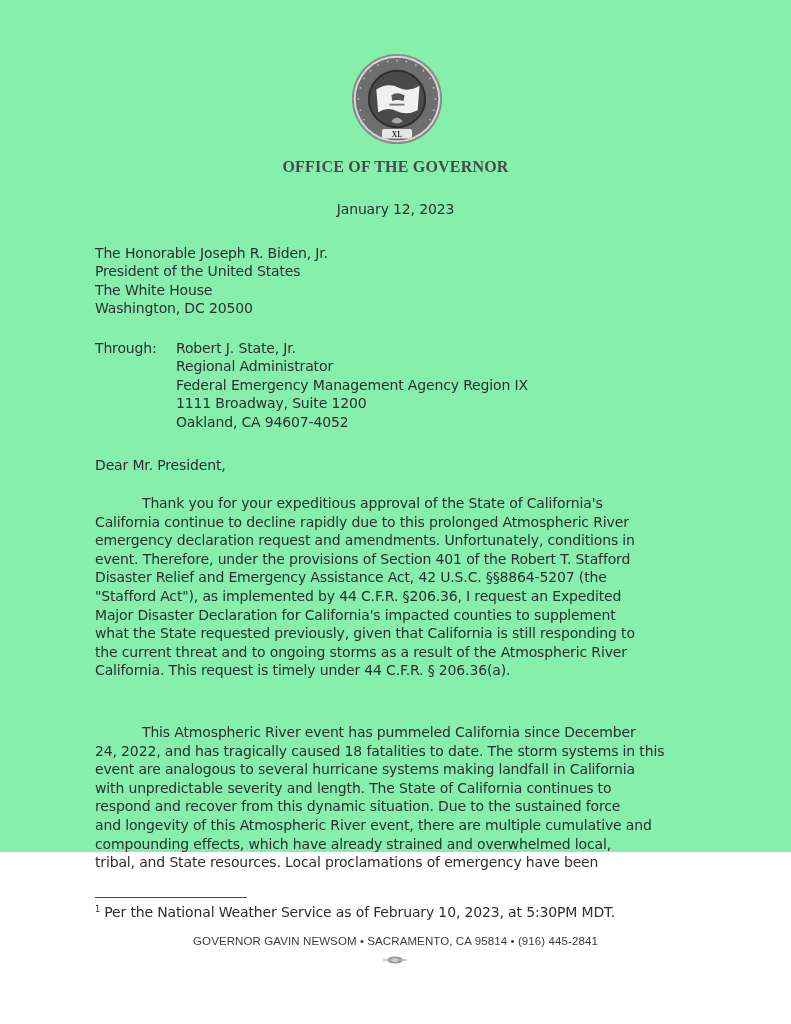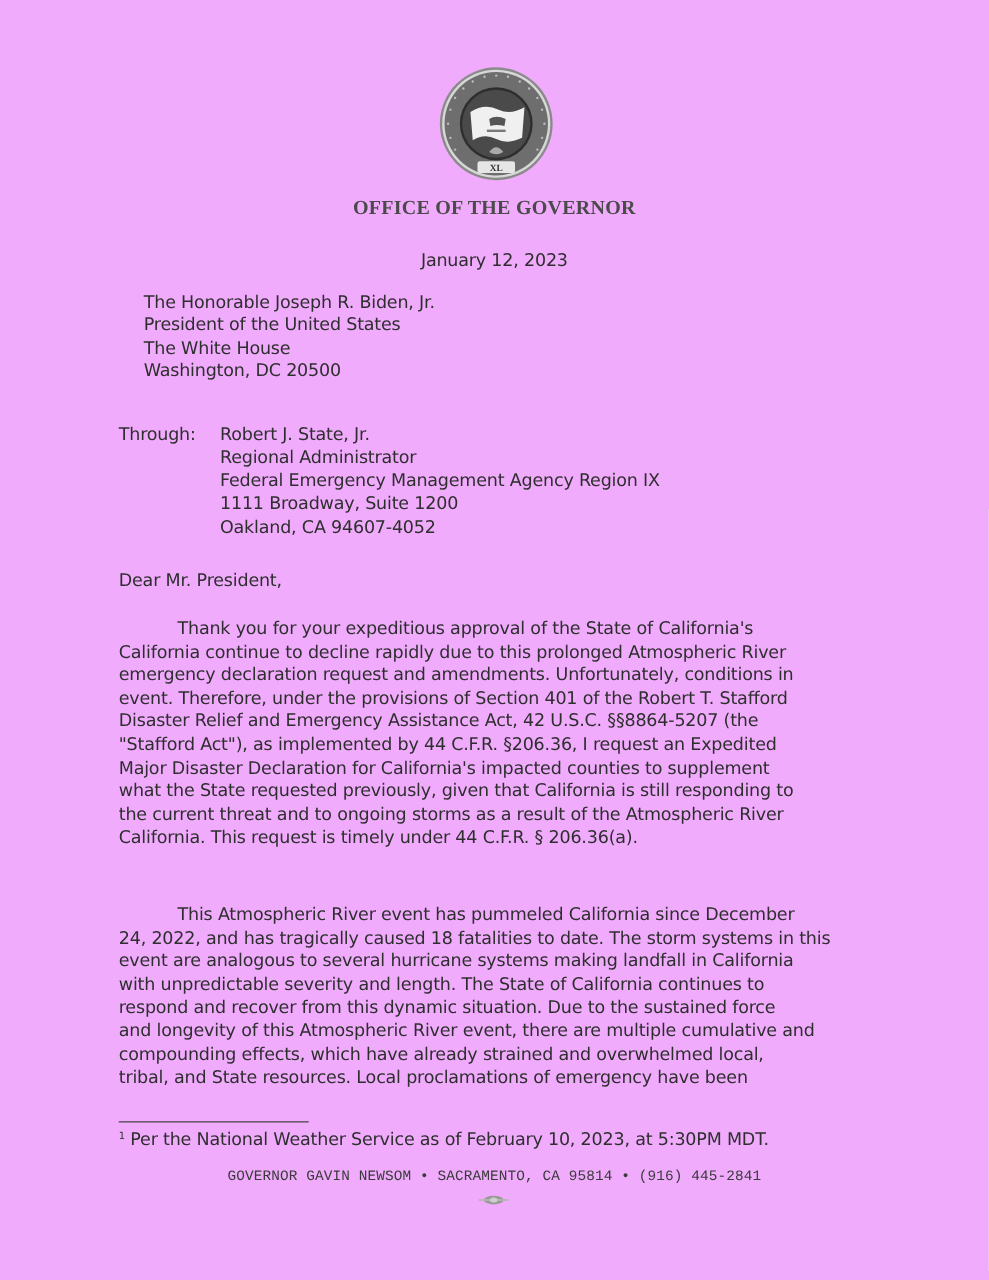--- a/index.html
+++ b/index.html
@@ -1,30 +1,30 @@
 <!DOCTYPE html>
 <html><head>
   <meta charset="utf-8">
   <style>
     html, body { margin: 0; padding: 0; background: #ffffff; }
     body { width: 791px; height: 1024px; position: relative; overflow: hidden; color: #2a2a2a; }
-    .page { position: absolute; left: 0; top: 0; width: 791px; height: 1024px; background: #f0abfc; }
+    .page { position: absolute; left: 0; top: 0; width: 791px; height: 852px; background: #86efac; }
 
     .seal { position: absolute; left: 350px; top: 52px; width: 94px; height: 94px; }
 
     .office-title { position: absolute; left: 0; width: 791px; top: 158px; text-align: center;
       font-family: "Liberation Serif", "DejaVu Serif", serif; font-weight: bold; font-size: 16px;
       letter-spacing: 0.2px; color: #4a4a4a; }
 
     .date { position: absolute; left: 0; width: 791px; top: 201px; text-align: center;
       font-family: "DejaVu Sans", sans-serif; font-size: 14px; color: #333; }
 
     .sans { font-family: "DejaVu Sans", sans-serif; font-size: 14px; color: #2e2e2e; letter-spacing: -0.15px; }
 
-    .addressee { position: absolute; left: 95px; top: 233px; line-height: 18.4px; margin-left: 20px; }
+    .addressee { position: absolute; left: 95px; top: 244px; line-height: 18.4px; }
     .addressee div { white-space: nowrap; }
 
     .through-label { position: absolute; left: 95px; top: 339px; line-height: 18.4px; }
     .through-block { position: absolute; left: 176px; top: 339px; line-height: 18.4px; }
     .through-block div { white-space: nowrap; }
 
     .salutation { position: absolute; left: 95px; top: 457px; }
 
     .para { position: absolute; left: 95px; width: 640px; line-height: 18.6px; }
     .para div { white-space: nowrap; }
@@ -32,21 +32,21 @@
     .p1 { top: 494px; }
     .p2 { top: 723px; }
 
     sup { font-size: 8px; line-height: 0; vertical-align: 5px; }
 
     .footnote-rule { position: absolute; left: 95px; top: 897px; width: 152px; height: 0; border-top: 1px solid #444; }
     .footnote { position: absolute; left: 95px; top: 904px; white-space: nowrap; font-size: 14px; }
     .footnote sup { font-size: 8px; vertical-align: 5px; }
 
     .letterhead-footer { position: absolute; left: 0; width: 791px; top: 935px; text-align: center;
-      font-family: Liberation Mono, monospace; font-size: 11.5px; color: #3a3a3a; letter-spacing: 0.1px; }
+      font-family: Liberation Sans, sans-serif; font-size: 11.5px; color: #3a3a3a; letter-spacing: 0.1px; }
 
     .ornament { position: absolute; left: 380px; top: 955px; width: 30px; height: 10px; }
   </style>
 </head>
 <body>
 
 <div class="page">
 
   <svg class="seal" viewBox="0 0 100 100">
     <circle cx="50" cy="50" r="48" fill="#8a8a8a"></circle>

